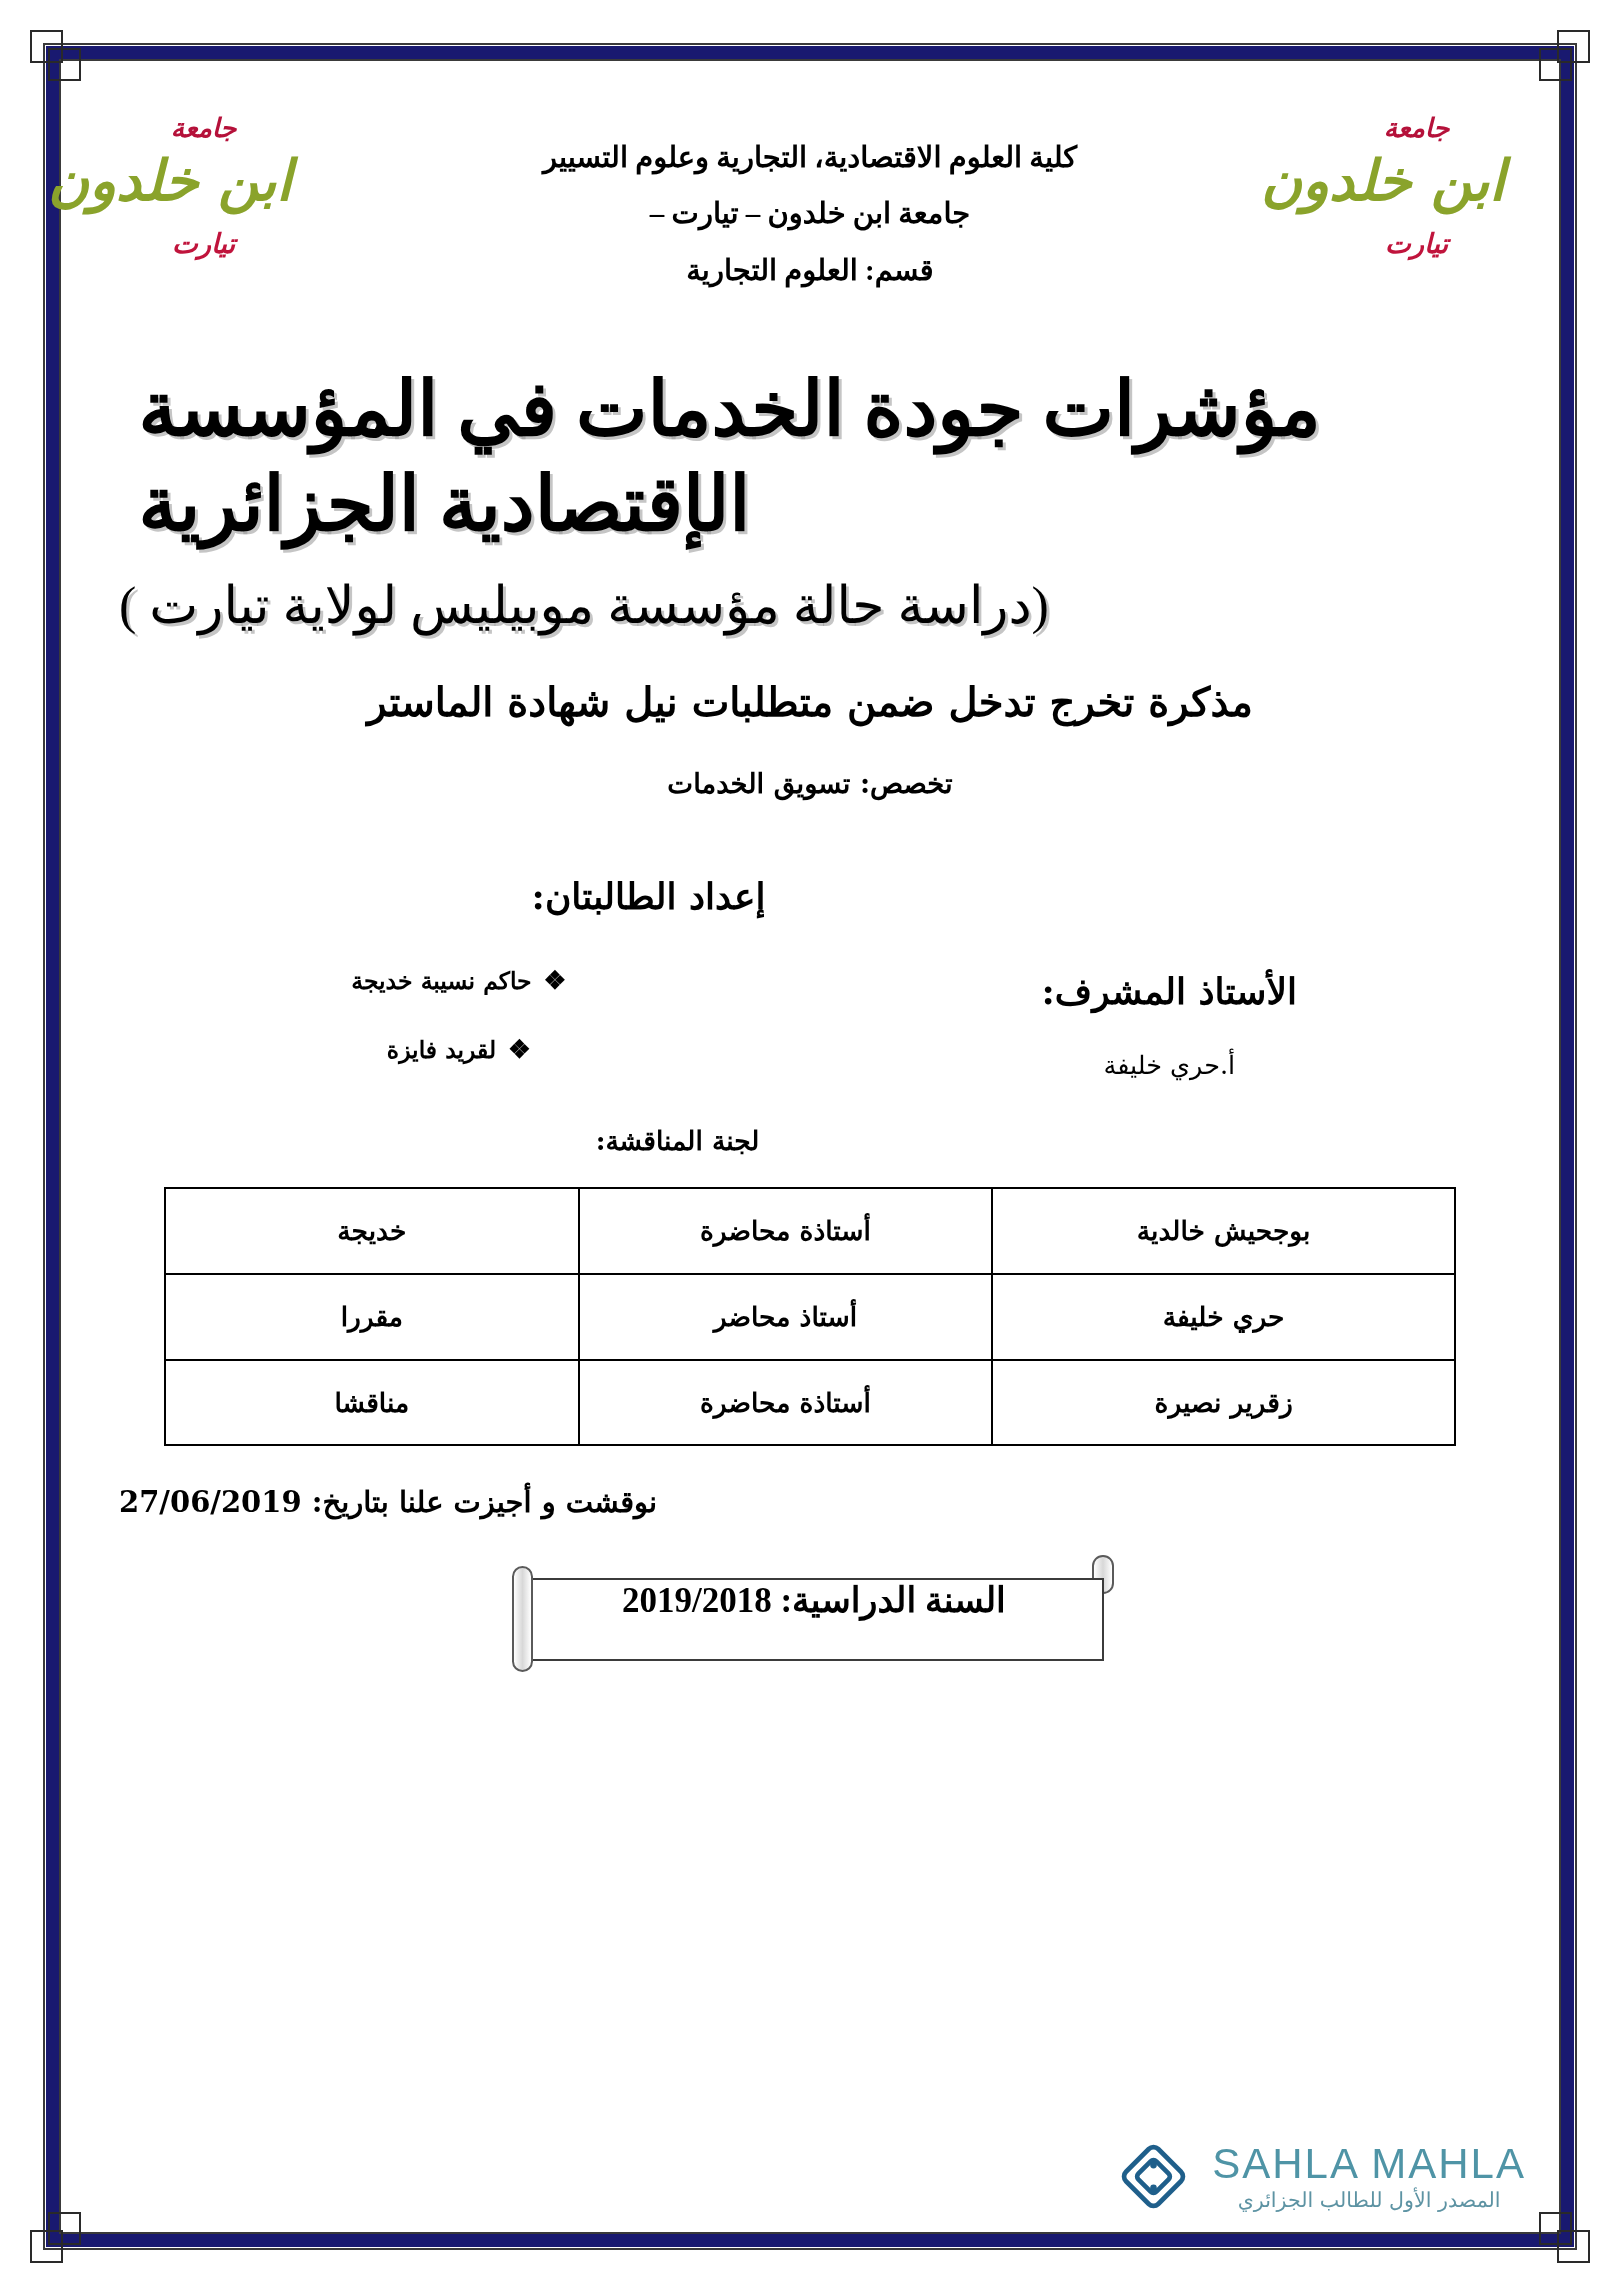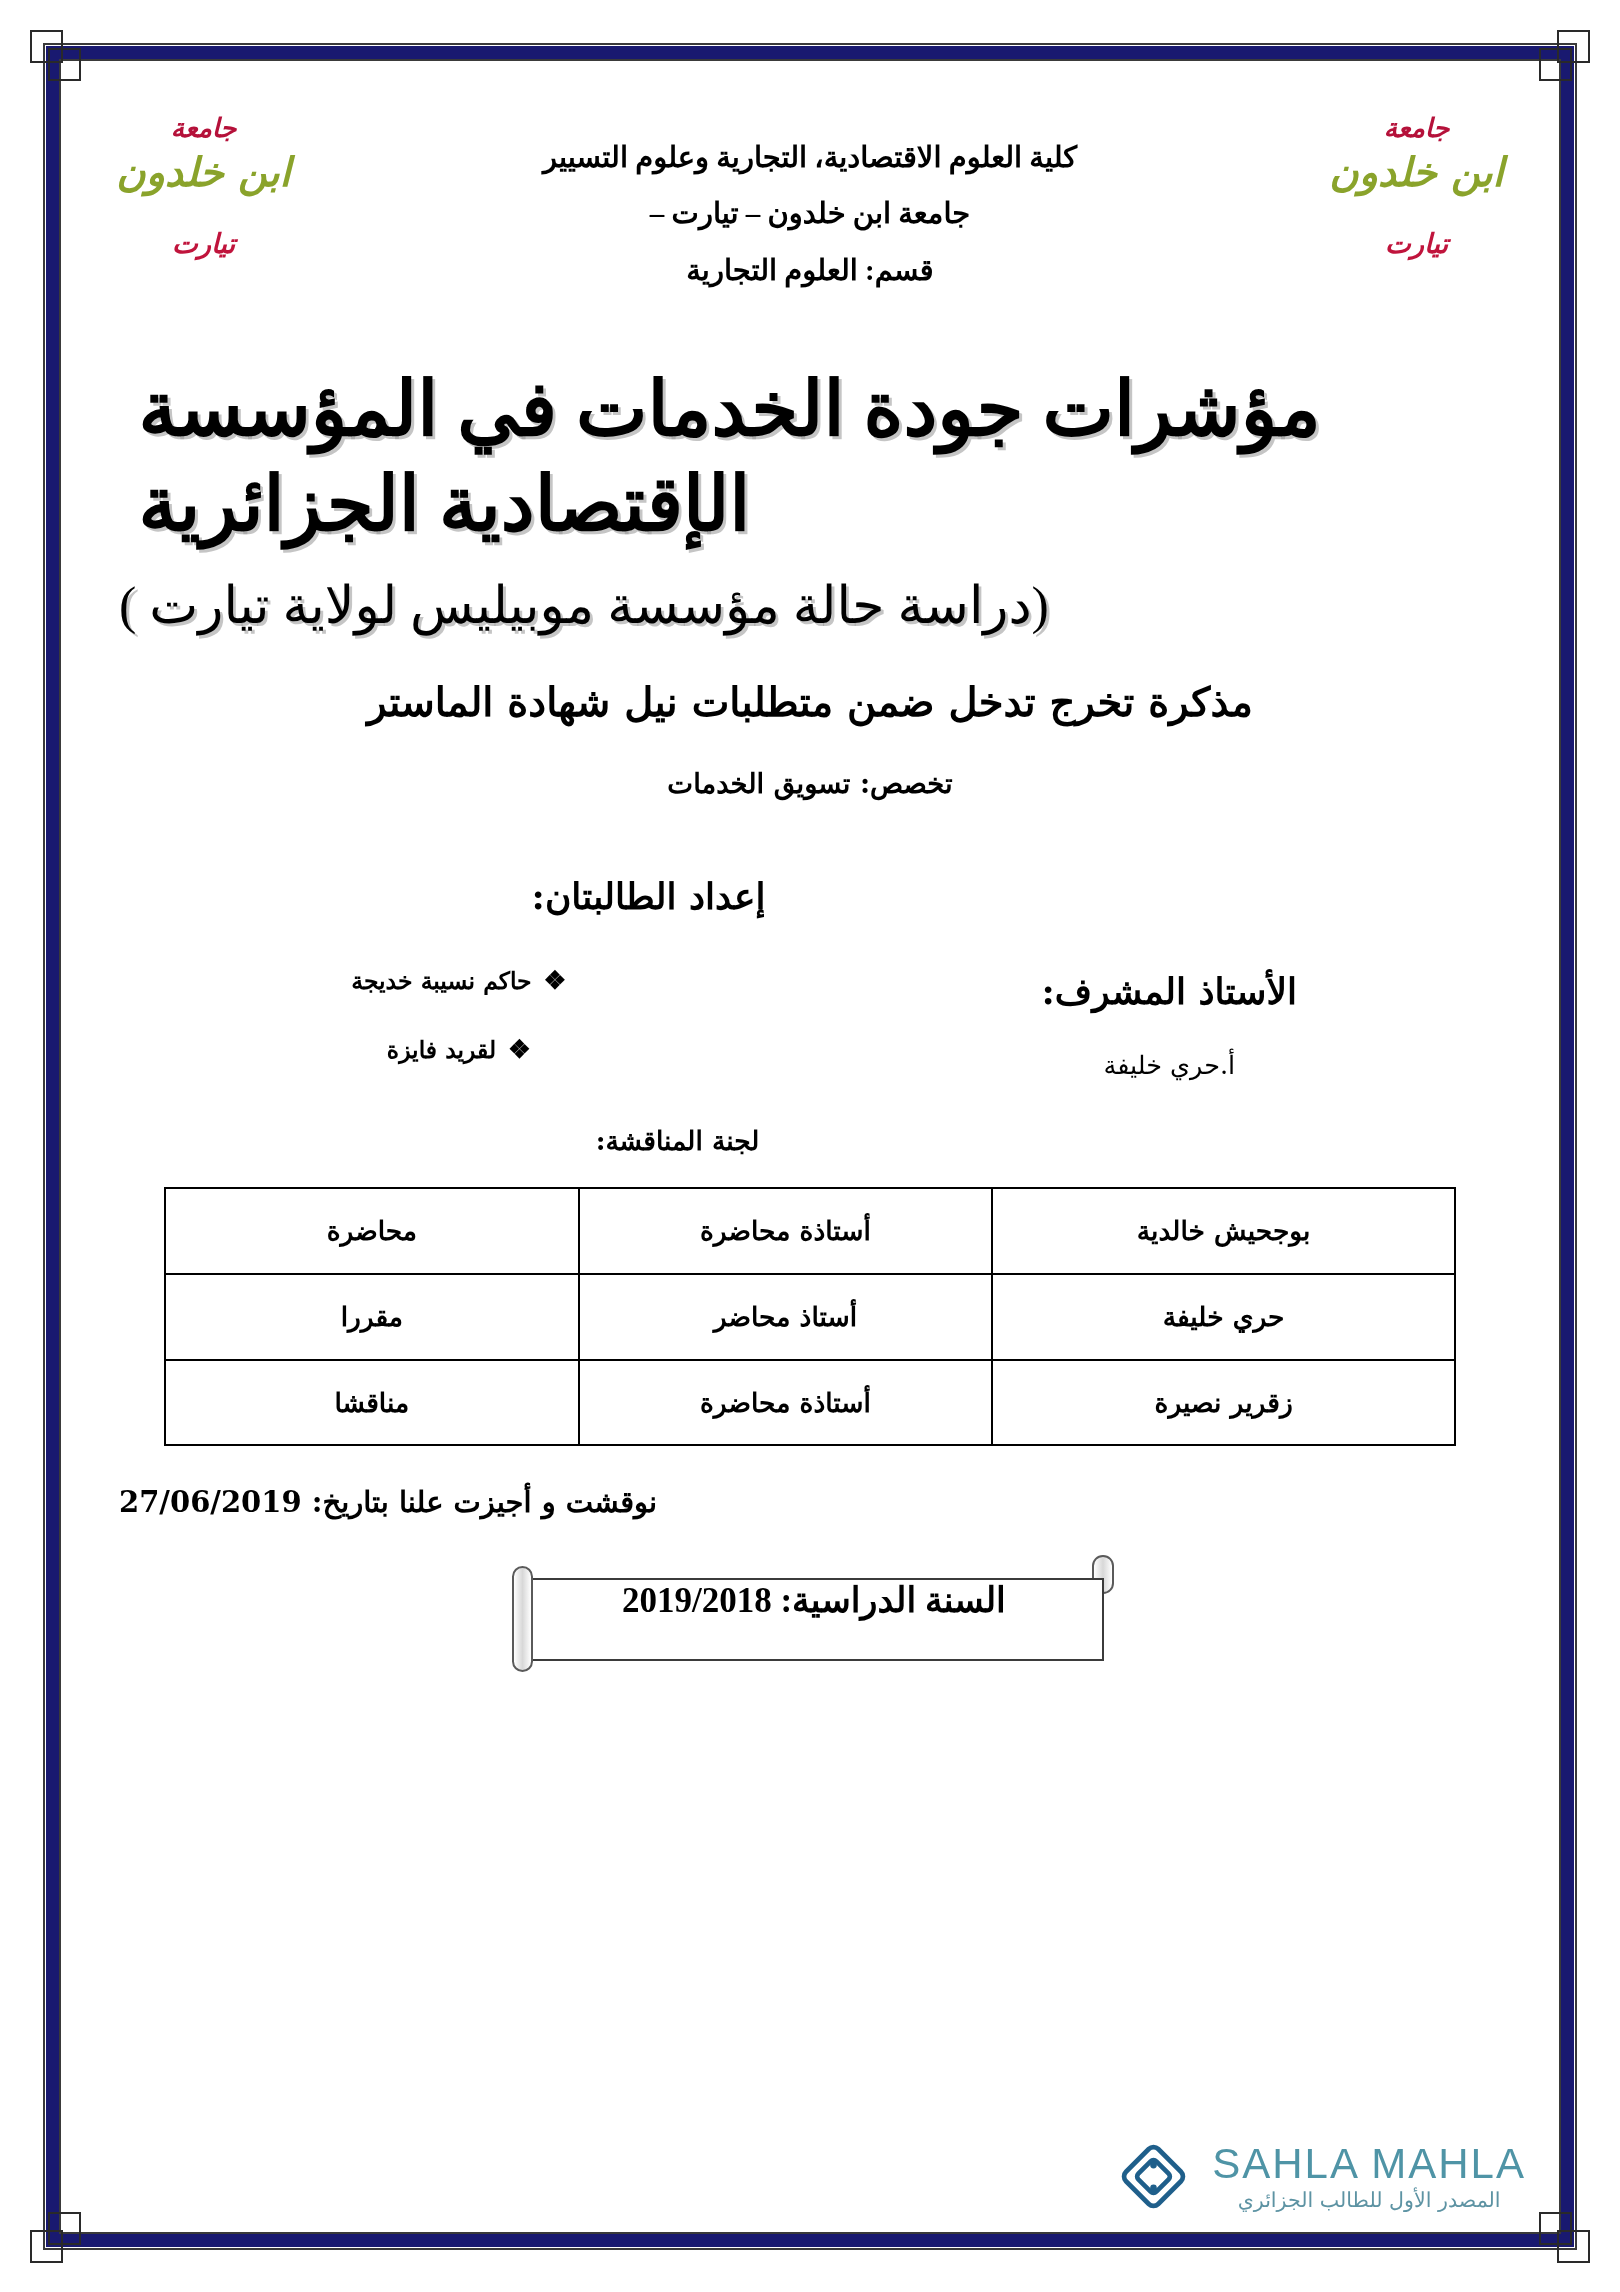--- a/index.html
+++ b/index.html
@@ -99,21 +99,21 @@
     font-style: italic;
     color: #b5113a;
     letter-spacing: -1px;
     line-height: 1;
   }
   .logo .lg-mid {
     position: absolute;
     top: 47px; left: -3.9px; right: -3.9px;
     text-align: center;
     font-family: "DejaVu Serif", serif;
-    font-size: 40px;
+    font-size: 56px;
     font-weight: bold;
     font-style: italic;
     color: #8aa32b;
     letter-spacing: -3.9px;
     line-height: 1;
     white-space: nowrap;
   }
   .logo .lg-bot {
     position: absolute;
     top: 125px; left: 0; right: 0;
@@ -438,21 +438,21 @@
       </div>
     </div>
 
     <div class="jury-label">لجنة المناقشة:</div>
 
     <table class="jury">
       <tbody>
         <tr>
           <td class="c-name">بوجحيش خالدية</td>
           <td class="c-rank">أستاذة محاضرة</td>
-          <td class="c-role">محاضرة</td>
+          <td class="c-role">خديجة</td>
         </tr>
         <tr>
           <td class="c-name">حري خليفة</td>
           <td class="c-rank">أستاذ محاضر</td>
           <td class="c-role">مقررا</td>
         </tr>
         <tr>
           <td class="c-name">زقرير نصيرة</td>
           <td class="c-rank">أستاذة محاضرة</td>
           <td class="c-role">مناقشا</td>

